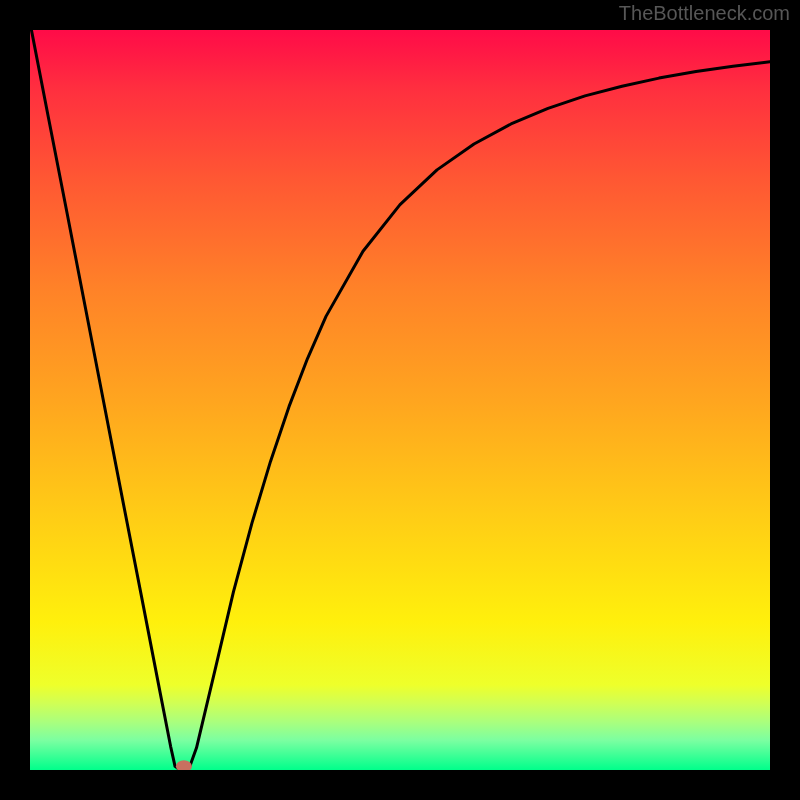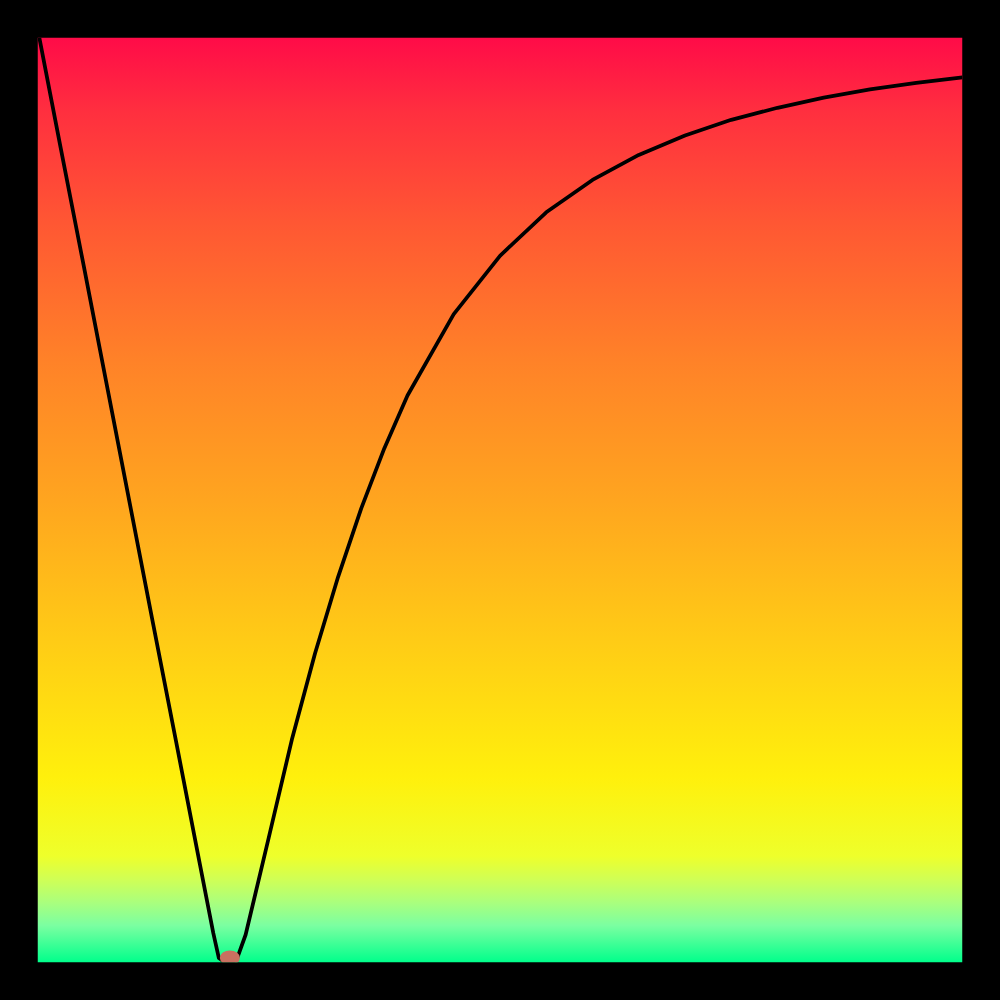--- a/index.html
+++ b/index.html
@@ -54,20 +54,21 @@
     top: 0;
     width: 100%;
     height: 100%;
     z-index: 3;
   }
 </style>
 </head>
 <body>
 <div class="frame">
 
+  <div class="watermark">TheBottleneck.com</div>
 
   <div class="plot-area">
     <div class="gradient-bg"></div>
     <svg class="curve-svg" viewBox="0 0 740 740" preserveAspectRatio="none">
       <path id="curve-path" fill="none" stroke="#000" stroke-width="3" stroke-linejoin="round" stroke-linecap="round" d="M0.00 -7.40 L18.50 88.06 L37.00 182.78 L55.50 278.24 L74.00 373.70 L92.50 469.16 L111.00 563.88 L129.50 659.34 L140.60 716.32 L145.04 736.30 L150.22 740.00 L155.40 740.00 L159.84 736.30 L166.50 717.80 L185.00 640.10 L203.50 561.66 L222.00 492.84 L240.50 431.42 L259.00 376.66 L277.50 328.56 L296.00 286.38 L333.00 221.26 L370.00 174.64 L407.00 139.86 L444.00 113.96 L481.00 93.98 L518.00 78.44 L555.00 65.86 L592.00 56.24 L629.00 48.10 L666.00 41.44 L703.00 36.26 L740.00 31.82"></path>
       <ellipse id="marker-dot" rx="8" ry="6" fill="#c97060" cx="153.92" cy="736.30"></ellipse>
     </svg>
   </div>
 
 </div>

